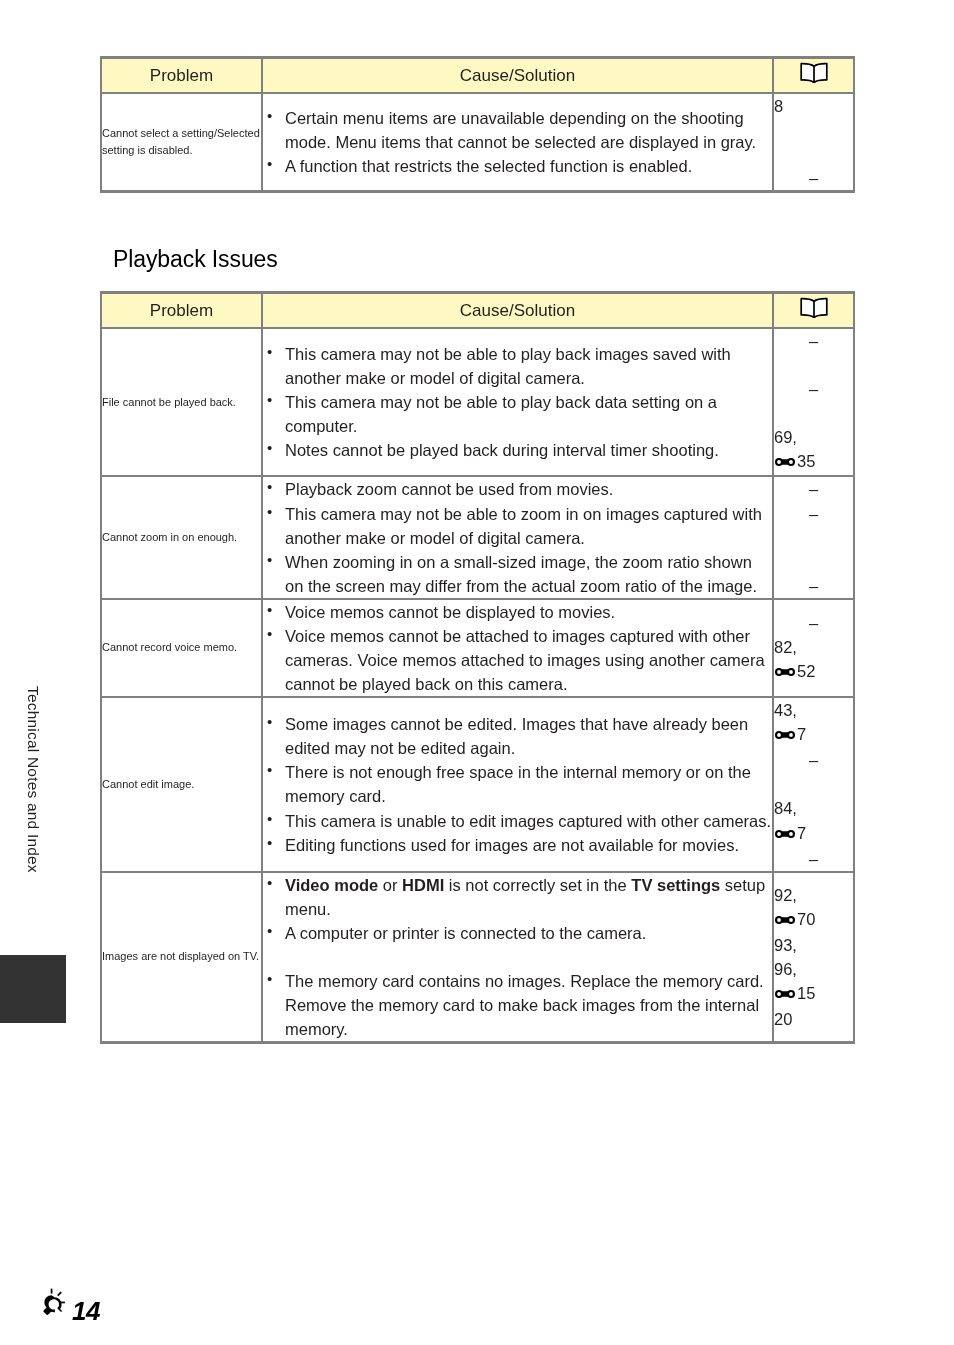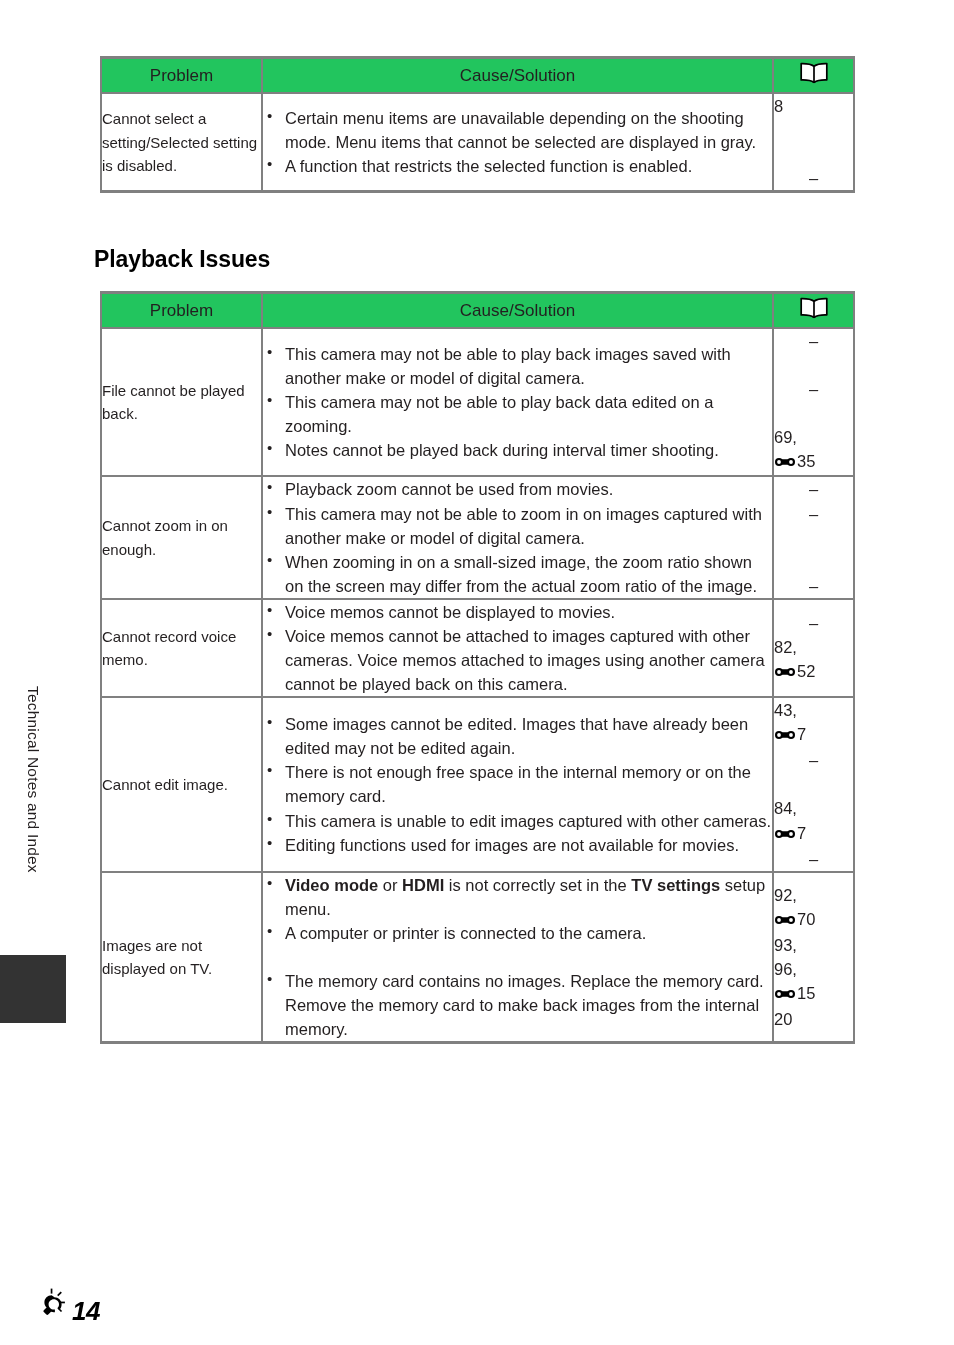--- a/index.html
+++ b/index.html
@@ -62,32 +62,32 @@
 
   .doc-table th, .doc-table td {
     border-left: 2px solid #808080;
     border-right: 2px solid #808080;
     border-top: 2px solid #808080;
     border-bottom: 2px solid #808080;
     vertical-align: middle;
     padding: 0;
   }
   .doc-table thead th {
-    background: #22c55e;
+    background: #fef9c3;
     font-weight: normal;
     font-size: 17px;
     height: 33px;
     border-top: 3px solid #808080;
   }
   .doc-table tbody tr:last-child td {
     border-bottom: 3px solid #808080;
   }
 
   .cell-problem {
-    font-size: 15px;
+    font-size: 11px;
     line-height: 1.55;
     padding: 8px 10px 8px 11px;
   }
   .cell-cause {
     font-size: 16.5px;
     line-height: 1.46;
     padding: 9px 8px 9px 12px;
     vertical-align: top;
   }
   .cell-ref {
@@ -122,24 +122,24 @@
     padding: 0;
     list-style: none;
   }
   .refs li { margin: 0; white-space: nowrap; }
   .refs li.dash { text-align: center; }
   .refs li.spacer { visibility: hidden; }
 
   
   .section-heading {
     position: absolute;
-    left: 94px;
+    left: 113px;
     top: 246px;
     font-size: 23px;
-    font-weight: bold;
+    font-weight: normal;
     letter-spacing: -0.1px;
     color: #000000;
   }
 
   
   .footer {
     position: absolute;
     left: 36px;
     top: 1288px;
     display: flex;
@@ -232,21 +232,21 @@
         </span>
       </th>
     </tr>
   </thead>
   <tbody id="playback-body">
       <tr>
         <td class="cell-problem">File cannot be played back.</td>
         <td class="cell-cause">
           <ul class="bullets">
             <li>This camera may not be able to play back images saved with another make or model of digital camera.</li>
-            <li>This camera may not be able to play back data edited on a zooming.</li>
+            <li>This camera may not be able to play back data setting on a computer.</li>
             <li>Notes cannot be played back during interval timer shooting.</li>
           </ul>
         </td>
         <td class="cell-ref">
           <ul class="refs">
             <li class="dash">–</li>
             <li class="spacer">&nbsp;</li>
             <li class="dash">–</li>
             <li class="spacer">&nbsp;</li>
             <li>69,</li>

